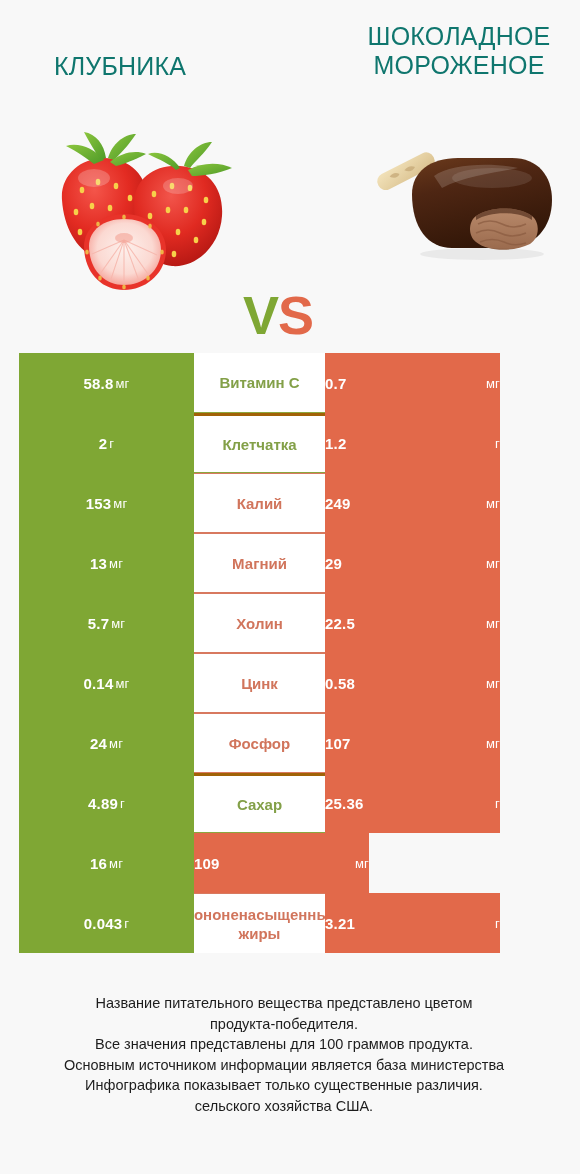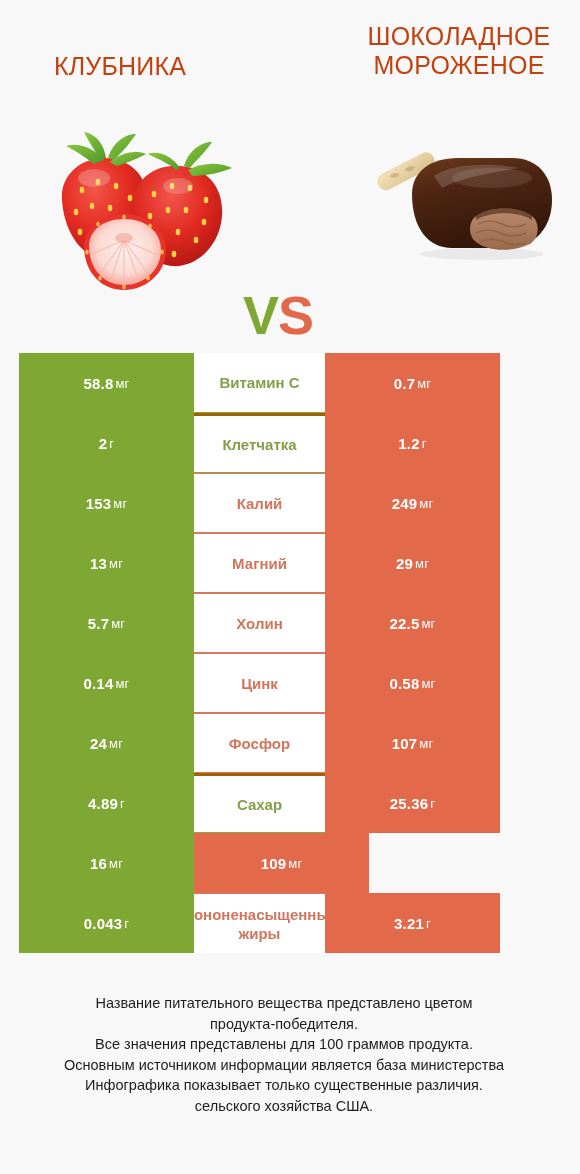--- a/index.html
+++ b/index.html
@@ -27,21 +27,21 @@
   
   .header {
     height: 110px;
     position: relative;
   }
   .title {
     position: absolute;
     font-size: 25px;
     line-height: 29px;
     font-weight: 400;
-    color: #c2410c;
+    color: #0f766e;
     letter-spacing: 0.2px;
     text-transform: uppercase;
   }
   .title-left {
     left: 0;
     width: 240px;
     top: 52px;
     text-align: center;
   }
   .title-right {
@@ -93,21 +93,21 @@
   }
   .cell-left, .cell-right {
     width: 175px;
     flex: 0 0 175px;
     font-size: 15px;
     font-weight: 700;
     color: #ffffff;
     letter-spacing: 0.2px;
   }
   .cell-left  { background: #7fa734; }
-  .cell-right { background: #e2694a; }
+  .cell-right { background: #e2694a; justify-content: space-between; }
   .cell-mid {
     flex: 1 1 auto;
     width: 193px;
     max-width: 193px;
     background: #ffffff;
     font-size: 15px;
     font-weight: 700;
     line-height: 19px;
     overflow: hidden;
     white-space: nowrap;

